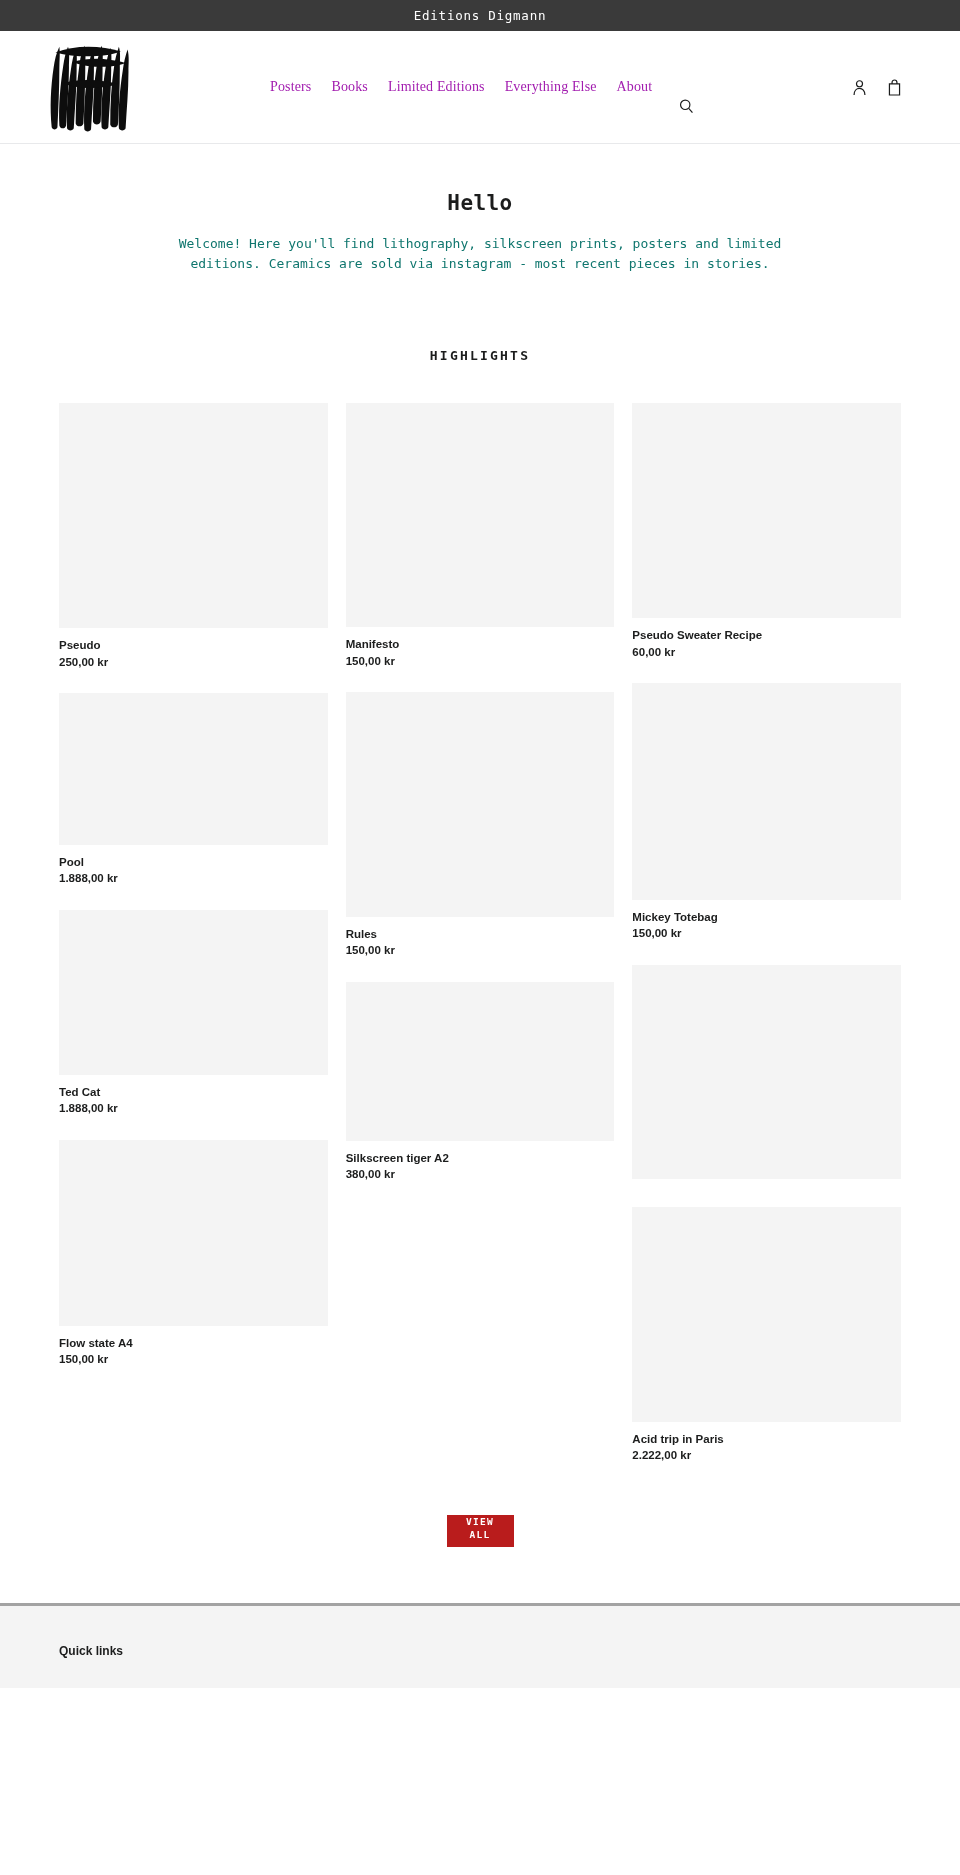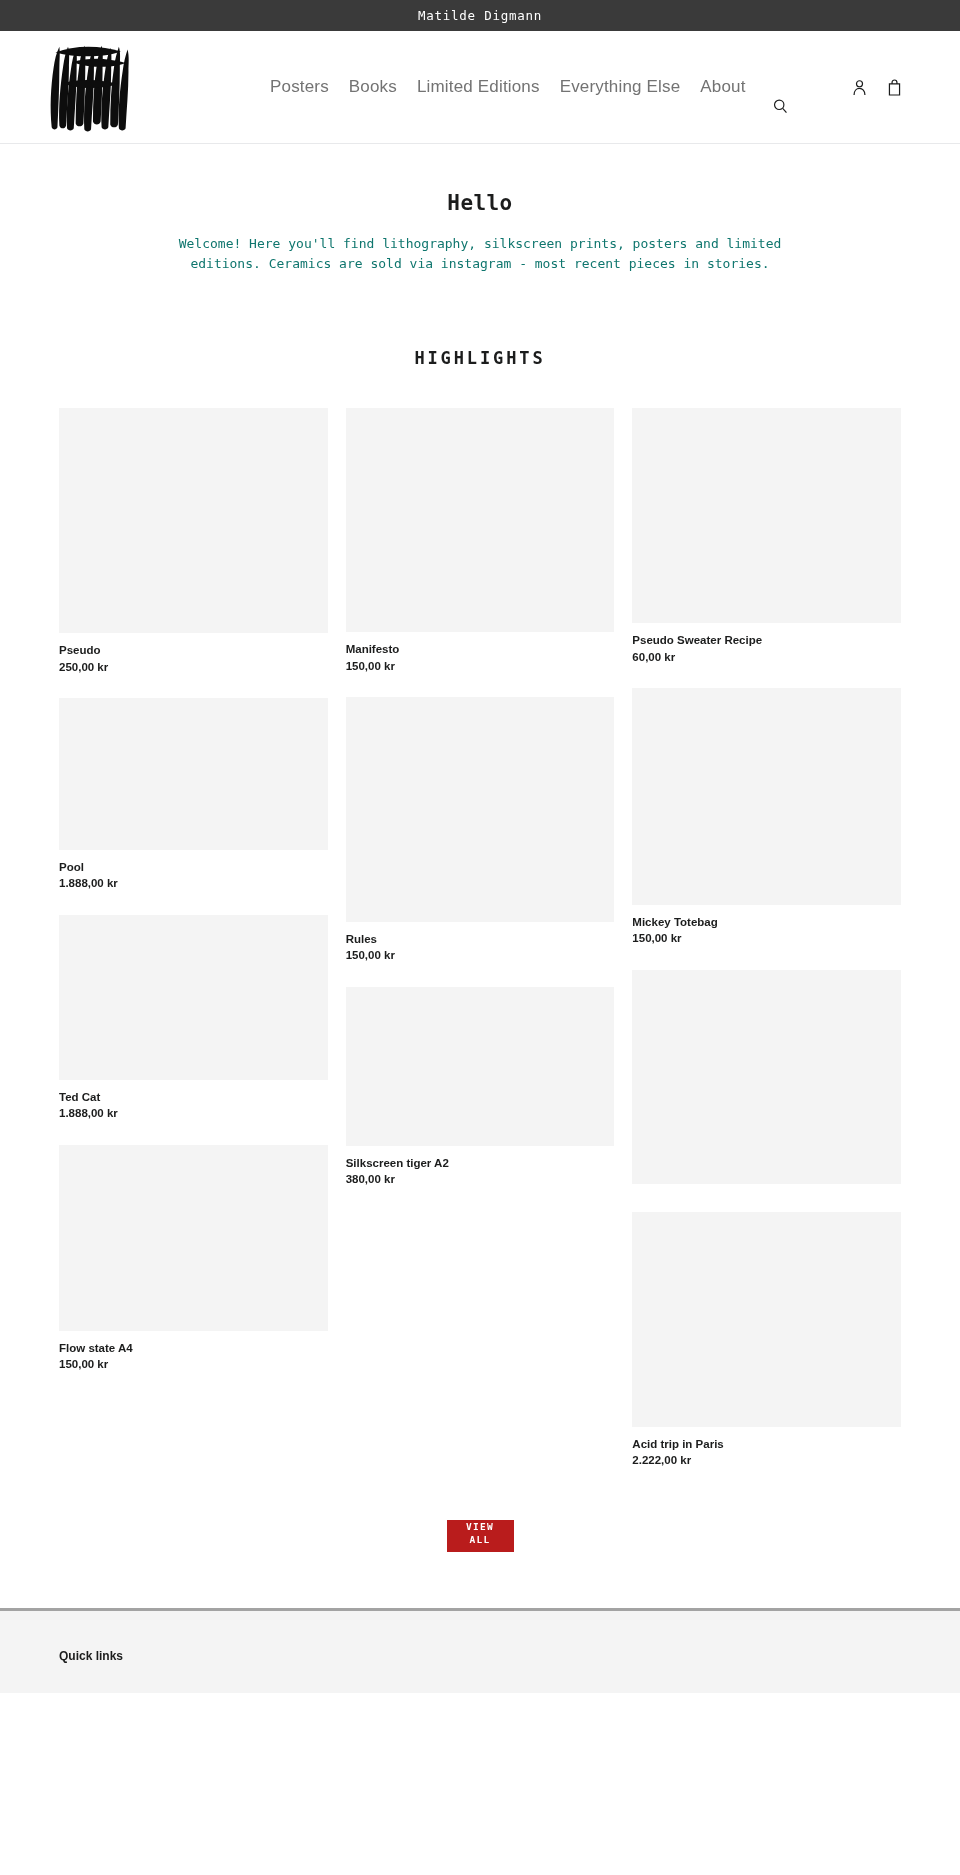--- a/index.html
+++ b/index.html
@@ -43,23 +43,23 @@
   }
   .logo-mark { width: 96px; height: 96px; display: block; }
 
   .main-nav {
     display: flex;
     align-items: center;
     gap: 0;
     margin-left: 70px;
   }
   .nav-link {
-    font-family: Liberation Sans, sans-serif;
-    font-size: 17px;
-    color: #737373;
+    font-family: Liberation Serif, serif;
+    font-size: 14px;
+    color: #a21caf;
     text-decoration: none;
     padding: 0 10px;
     letter-spacing: 0.01em;
     white-space: nowrap;
     cursor: pointer;
   }
   .search-btn {
     background: none;
     border: none;
     padding: 0 0 0 16px;
@@ -105,21 +105,21 @@
     line-height: 1.55;
     color: #0f766e;
     max-width: 610px;
     margin: 0 auto;
   }
 
   
   .section-title {
     text-align: center;
     font-family: "DejaVu Sans Mono", monospace;
-    font-size: 17px;
+    font-size: 13px;
     font-weight: 700;
     letter-spacing: 0.17em;
     margin-top: 74px;
     margin-bottom: 40px;
   }
 
   .product-grid {
     padding: 0 59px 0 59px;
     column-count: 3;
     column-gap: 18px;
@@ -189,21 +189,21 @@
     font-family: "Liberation Sans", sans-serif;
     font-size: 12px;
     font-weight: 700;
     color: #1c1d1d;
   }
 </style>
 </head>
 <body>
 
 <div class="announcement-bar">
-  <span>Matilde Digmann</span>
+  <span>Editions Digmann</span>
 </div>
 
 <header class="site-header">
 
   <a class="logo-wrap" href="#">
     <svg class="logo-mark" viewBox="0 0 100 100">
       <g fill="#0d0d0d">
         <path d="M8 92 C6 72 7 50 10 30 C11 22 13 14 16 8 C17 14 16 22 16 30 C16 50 15 72 14 92 C13 95 9 95 8 92 Z"></path>
         <path d="M16 90 C15 70 17 48 20 28 C21 20 23 13 25 8 C27 14 26 22 26 30 C26 50 24 70 23 90 C22 94 17 94 16 90 Z"></path>
         <path d="M24 93 C23 74 25 52 28 32 C29 24 31 16 33 10 C35 17 34 25 34 33 C34 53 32 74 31 93 C30 96 25 96 24 93 Z"></path>

